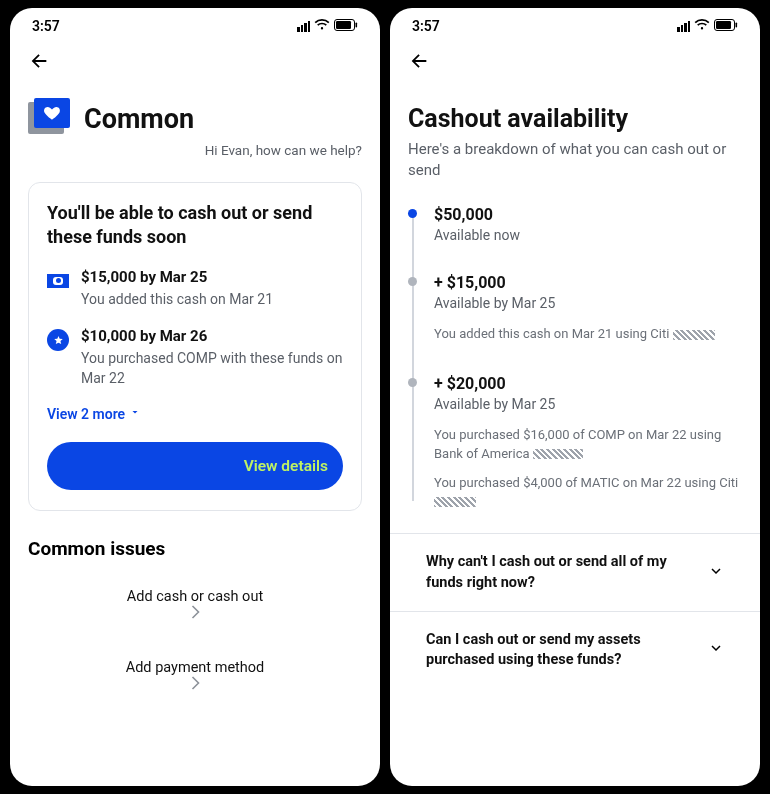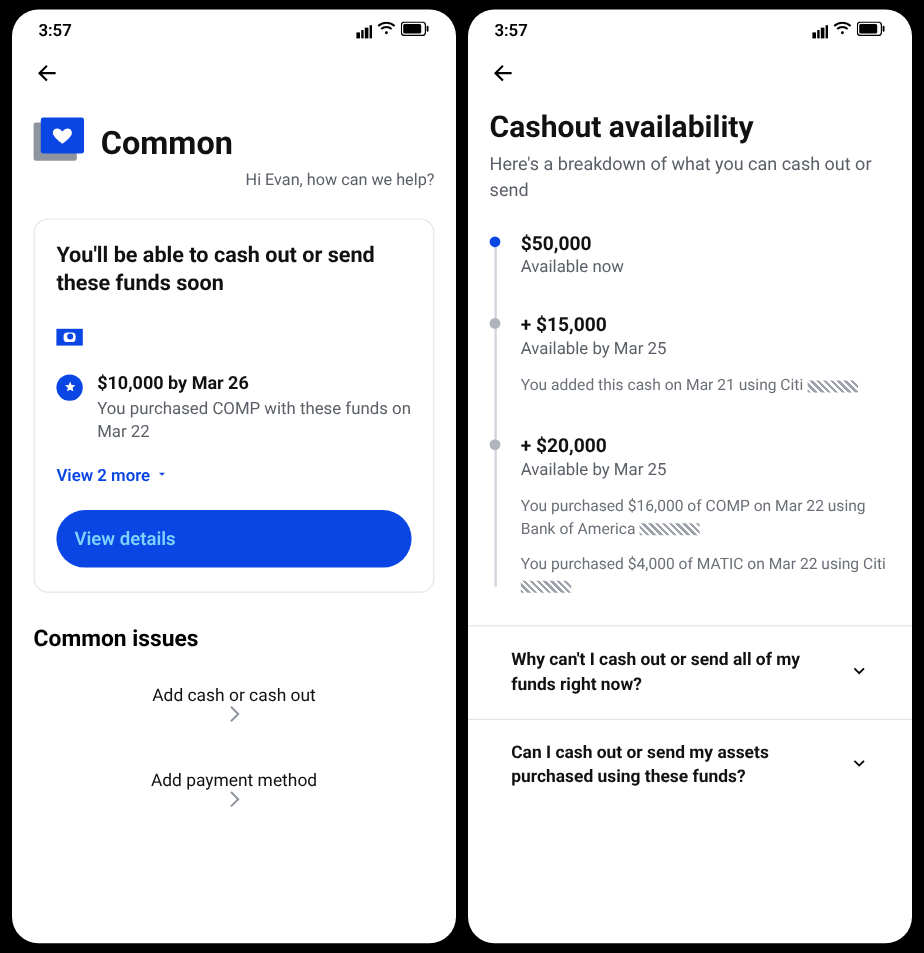--- a/index.html
+++ b/index.html
@@ -26,28 +26,28 @@
     .fund-item { display: flex; gap: 12px; margin-top: 18px; }
     .fund-icon { flex-shrink: 0; width: 22px; height: 22px; display:flex; align-items:center; justify-content:center; margin-top:2px; }
     .cash-icon { width: 22px; height: 14px; background: #0a46e4; position: relative; display:flex; align-items:center; justify-content:center; }
     .cash-icon::before { content:""; width:10px; height:8px; background:#fff; border-radius:3px; }
     .cash-icon::after { content:""; position:absolute; width:5px; height:5px; background:#0a46e4; border-radius:50%; }
     .star-icon { width: 22px; height: 22px; background: #0a46e4; border-radius: 50%; display:flex; align-items:center; justify-content:center; }
     .star-icon svg { width: 11px; height: 11px; fill:#fff; }
     .fund-amount { font-size: 15px; font-weight: 700; color: #111; }
     .fund-desc { font-size: 14px; color: #5a5f67; margin-top: 4px; line-height: 1.4; }
     .view-more { color: #0a46e4; font-weight: 600; font-size: 14px; margin-top: 18px; display:flex; align-items:flex-start; gap:4px; cursor: pointer; }
-    .primary-btn { background: #0a46e4; color: #7dd3fc; border-radius: 999px; text-align: left; padding: 15px; font-size: 15.5px; font-weight: 600; margin-top: 20px; cursor: pointer; }
+    .primary-btn { background: #0a46e4; color: #bef264; border-radius: 999px; text-align: right; padding: 15px; font-size: 15.5px; font-weight: 600; margin-top: 20px; cursor: pointer; }
 
     .section-title { font-size: 19px; font-weight: 700; margin-top: 26px; }
     .issue-row { display: flex; justify-content: space-between; align-items: center; padding: 18px 0; font-size: 14.5px; color: #111; border-bottom: 0; cursor: pointer; flex-direction: column; }
     .issue-row .chev { color: #8d929a; }
 
     
-    .s2-title { font-size: 25px; font-weight: 700; color: #111; margin-top: 14px; }
+    .s2-title { font-size: 25px; font-weight: 700; color: #111; margin-top: 26px; }
     .s2-sub { font-size: 15px; color: #5a5f67; margin-top: 6px; line-height: 1.4; }
     .timeline { margin-top: 24px; position: relative; padding-left: 26px; }
     .timeline-line { position:absolute; left:4px; top:8px; bottom:10px; width:1.5px; background:#d2d6dd; }
     .tl-item { position: relative; margin-bottom: 30px; }
     .tl-dot { position:absolute; left:-26px; top:4px; width:9px; height:9px; border-radius:50%; }
     .tl-dot.blue { background:#0a46e4; }
     .tl-dot.gray { background:#b0b5bd; }
     .tl-amount { font-size: 16px; font-weight: 700; color: #111; }
     .tl-avail { font-size: 14px; color: #5a5f67; margin-top: 3px; }
     .tl-detail { font-size: 13px; color: #6b7078; margin-top: 14px; line-height: 1.45; }
@@ -114,20 +114,24 @@
       </div>
       <div class="header-sub">Hi Evan, how can we help?</div>
 
       <div class="card">
         <div class="card-title">You'll be able to cash out or send these funds soon</div>
 
         <div class="fund-item">
           <div class="fund-icon">
               <div class="cash-icon"></div>
             </div>
+          <div>
+            <div class="fund-amount">$15,000 by Mar 25</div>
+            <div class="fund-desc">You added this cash on Mar 21</div>
+          </div>
         </div>
 
         <div class="fund-item">
           <div class="fund-icon">
             <div class="star-icon">
                 <svg viewBox="0 0 24 24">
                   <path d="M12 2l2.6 6.3 6.8.5-5.2 4.4 1.7 6.6L12 16.8 6.1 19.8l1.7-6.6L2.6 8.8l6.8-.5z"></path>
                 </svg>
               </div>
           </div>

